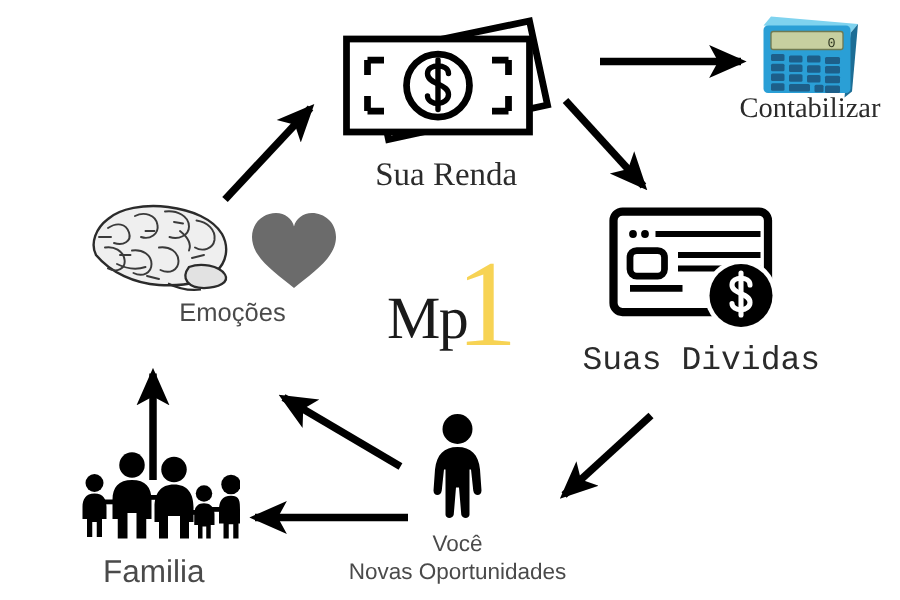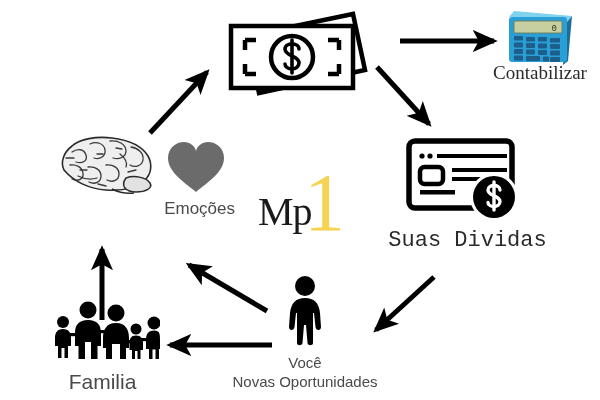--- a/index.html
+++ b/index.html
@@ -127,20 +127,21 @@
       </g>
 
       <g fill="none" stroke="#000" stroke-width="3.6" stroke-linecap="round">
         <path d="M 74 41 C 74 37.5 70.5 36 67 36 C 63.5 36 60 37.5 60 41
                  C 60 45 64 46.5 67 48 C 70 49.5 74 51 74 55
                  C 74 58.5 70.5 61 67 61 C 63.5 61 60 59 60 56"></path>
         <path d="M 67 32 L 67 65"></path>
       </g>
     </svg>
   </div>
+  <div class="label label-serif" style="left:205px; top:103px; width:185px; font-size:22px;">Sua Renda</div>
 
   <div class="node" style="left:504px; top:5px;">
     <svg width="72" height="62" viewBox="0 0 72 62">
 
       <path d="M 5 12 L 10 6 L 68 11 L 63 17 Z" fill="#7fd3ef"></path>
       <path d="M 63 17 L 68 11 L 64 56 L 59 60 Z" fill="#1d6e96"></path>
 
       <rect x="5" y="12" width="58" height="45" rx="3" fill="#2a9fd6"></rect>
 
       <rect x="10" y="16" width="48" height="12" rx="1.5" fill="#c7cfa0" stroke="#6f7a52" stroke-width="0.9"></rect>
@@ -227,21 +228,21 @@
           <path d="M 22 42 C 28 45 35 46 41 44"></path>
           <path d="M 64 20 C 69 24 72 28 70 33"></path>
         </g>
       </g>
 
       <path d="M 140 58 C 128 48 112 38 112 24 C 112 14 120 8 128 8
                C 134 8 139 12 140 17 C 141 12 146 8 152 8
                C 160 8 168 14 168 24 C 168 38 152 48 140 58 Z" fill="#6b6b6b"></path>
     </svg>
   </div>
-  <div class="label label-sans" style="left:55px; top:199px; width:180px; font-size:17px;text-align:right;">Emoções</div>
+  <div class="label label-sans" style="left:65px; top:199px; width:180px; font-size:17px;">Emoções</div>
 
   <div class="node" style="left:283px; top:275px;">
     <svg width="44" height="72" viewBox="0 0 44 72">
       <g fill="#000">
         <circle cx="22" cy="11" r="10"></circle>
 
         <path d="M 22 23 C 13 23 8 28 7 38 L 6 52 C 6 56 11 56 11.5 52
                  L 13 38 L 14 38 L 14 48 L 14 68 C 14 71 19 71 19.5 68
                  L 21 50 L 23 50 L 24.5 68 C 25 71 30 71 30 68
                  L 30 48 L 30 38 L 31 38 L 32.5 52 C 33 56 38 56 38 52

